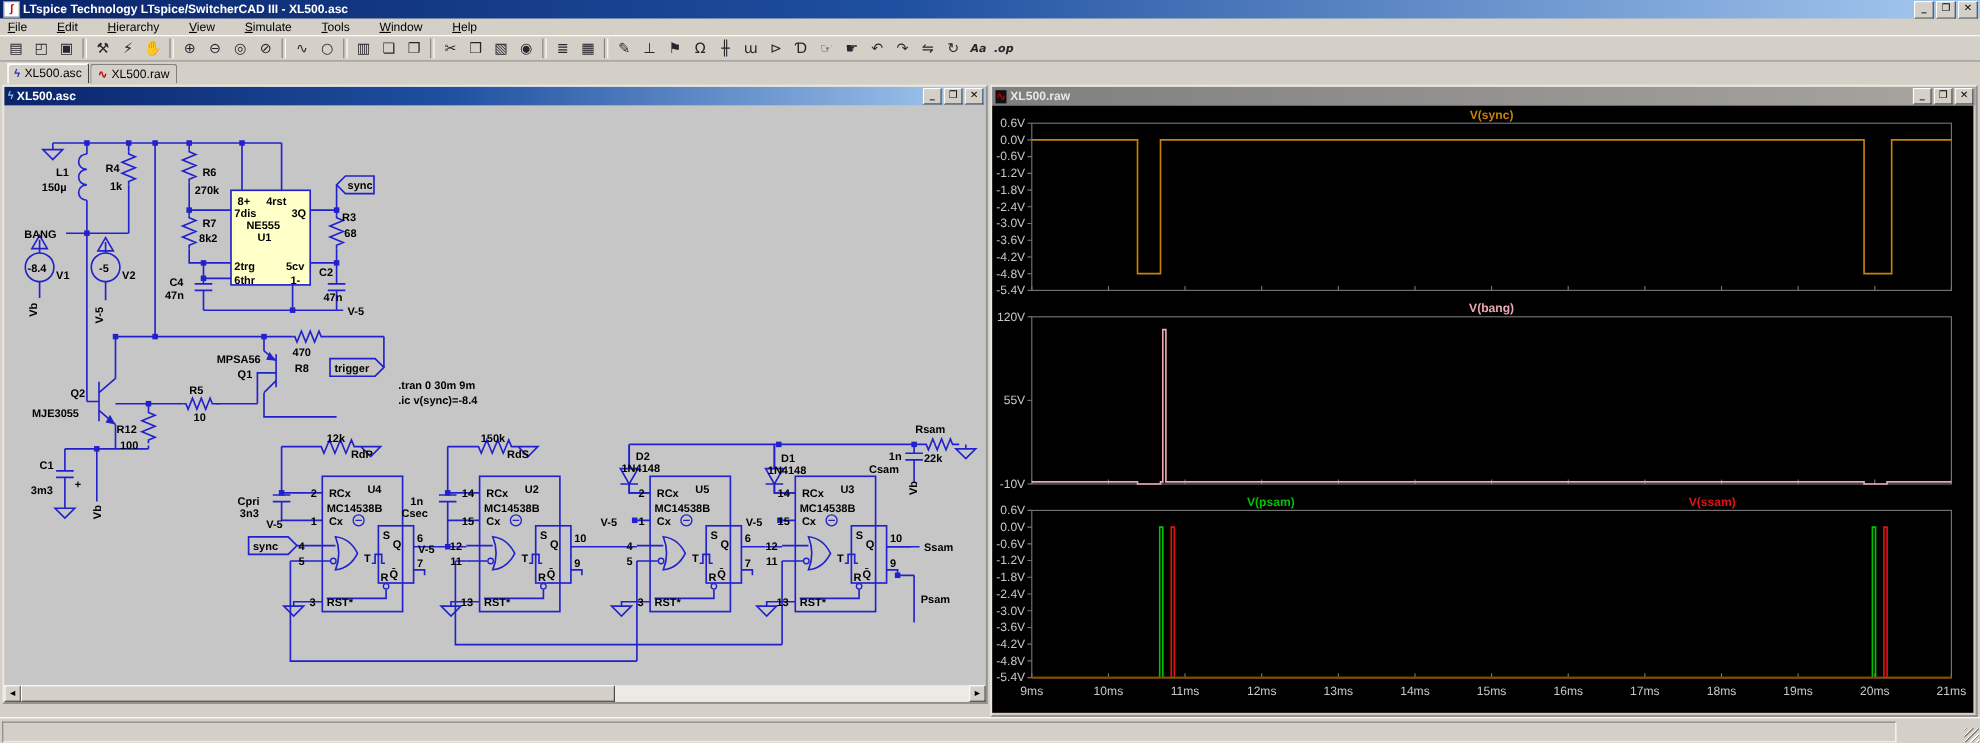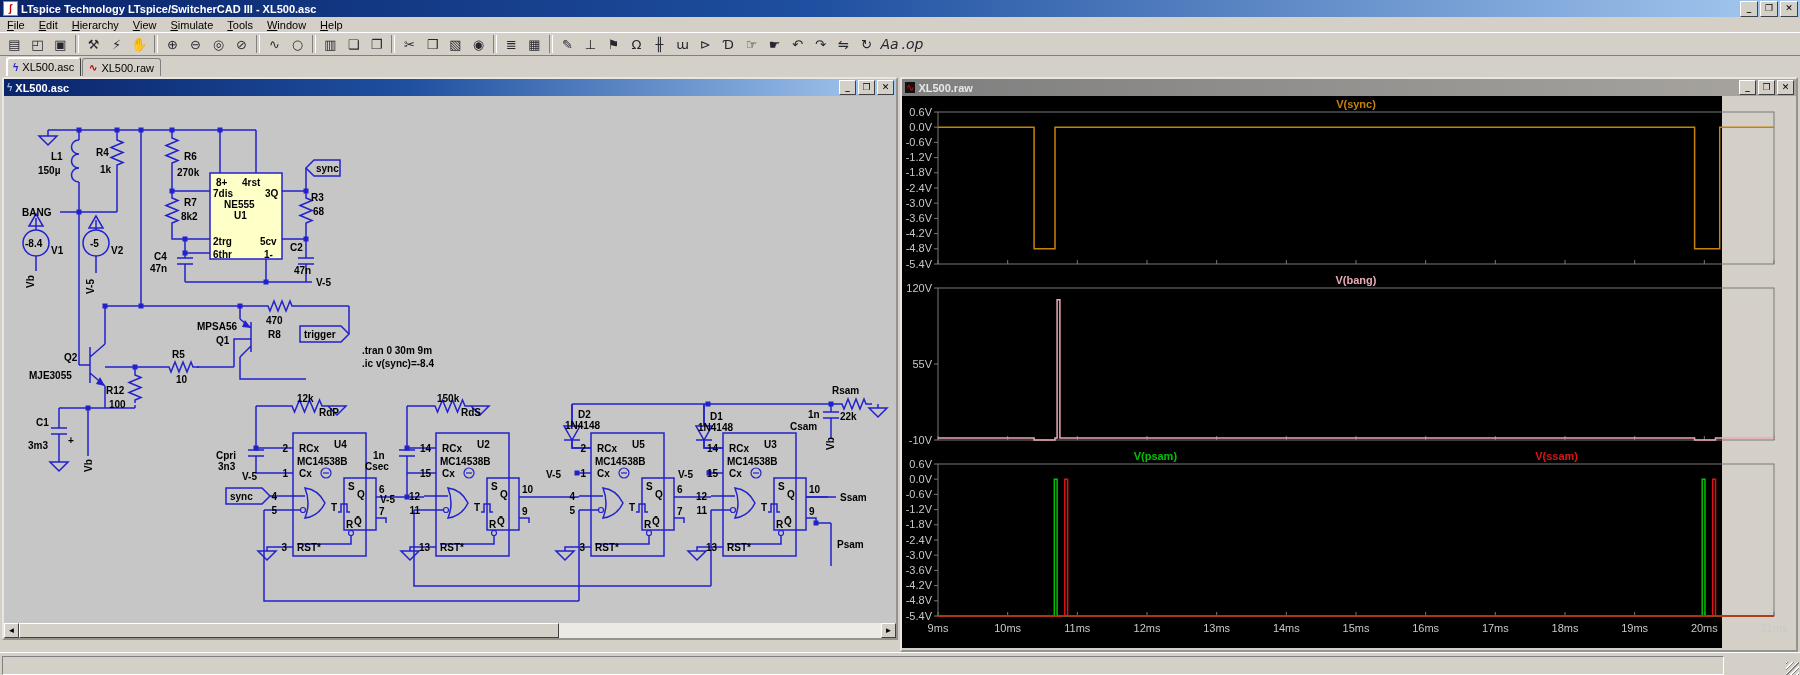--- a/index.html
+++ b/index.html
@@ -11,28 +11,28 @@
     background:linear-gradient(90deg,#0A246A,#1E4FA0 45%,#A6CAF0);color:#fff;
     display:flex;align-items:center;font-size:11px;font-weight:bold;}
   #titlebar .appicon{width:13px;height:13px;margin:0 3px;background:#fff;
     color:#C00000;font-weight:bold;font-size:10px;line-height:13px;text-align:center;
     border:1px solid #888;}
   .winbtns{margin-left:auto;display:flex;gap:2px;padding-right:2px;}
   .wbtn{width:16px;height:14px;background:#D4D0C8;border:1px solid;
     border-color:#fff #404040 #404040 #fff;font-size:9px;line-height:12px;
     text-align:center;color:#000;font-weight:bold;font-family:"DejaVu Sans",sans-serif;}
   #menubar{position:absolute;left:0;top:17px;width:1800px;height:15px;
-    background:#D4D0C8;display:flex;align-items:center;font-size:11px;color:#000;}
+    background:#D4D0C8;display:flex;align-items:center;font-size:11px;color:#000;gap:13px;}
   #menubar .mitem{padding:1px 7px;}
   #toolbar{position:absolute;left:0;top:32px;width:1800px;height:24px;
     background:#D4D0C8;border-top:1px solid #fff;border-bottom:1px solid #808080;
     display:flex;align-items:center;padding-left:3px;box-sizing:border-box;}
   .tbtn{width:23px;height:20px;display:inline-flex;align-items:center;justify-content:center;
     font-size:13px;color:#26262E;font-family:"DejaVu Sans",sans-serif;}
-  .tbtn.txt{font-size:14px;font-weight:normal;font-style:italic;}
+  .tbtn.txt{font-size:10px;font-weight:bold;font-style:italic;}
   .tsep{width:2px;height:18px;border-left:1px solid #808080;border-right:1px solid #fff;margin:0 3px;}
   #tabstrip{position:absolute;left:0;top:56px;width:1800px;height:20px;background:#D4D0C8;}
   .tab{position:absolute;bottom:0;height:17px;background:#D4D0C8;
     border:1px solid #808080;border-bottom:none;border-top-left-radius:3px;border-top-right-radius:3px;
     display:flex;align-items:center;font-size:11px;padding:0 6px;gap:4px;}
   .tab.active{height:18px;border-color:#fff #404040 #D4D0C8 #fff;box-shadow:inset 1px 1px 0 #fff;}
   .tabico{font-size:10px;font-weight:bold;}
   
   .child{position:absolute;background:#D4D0C8;border:2px outset #E8E6E0;box-sizing:border-box;}
   .ctitle{height:17px;display:flex;align-items:center;color:#fff;font-size:11px;
@@ -41,21 +41,21 @@
   .ctitle.inactive{background:linear-gradient(90deg,#7F7F7F,#A8A5A0);color:#E8E8E8;}
   .ctitle .winbtns .wbtn{width:15px;height:13px;}
   #schem-win{left:2px;top:77px;width:896px;height:563px;}
   #schem-canvas{position:absolute;left:0;top:17px;width:892px;height:527px;background:#C6C6C6;}
   #schem-hscroll{position:absolute;left:0;bottom:0;width:892px;height:15px;background:#ECEAE4;
     display:flex;}
   .sbtn{width:15px;height:15px;background:#D4D0C8;border:1px solid;border-color:#fff #404040 #404040 #fff;
     font-size:8px;line-height:13px;text-align:center;color:#000;box-sizing:border-box;}
   #hthumb{width:540px;height:15px;background:#D4D0C8;border:1px solid;border-color:#fff #404040 #404040 #fff;box-sizing:border-box;}
   #wave-win{left:900px;top:77px;width:898px;height:575px;}
-  #wave-client{position:absolute;left:0;top:17px;width:820px;height:552px;background:#000;}
+  #wave-client{position:absolute;left:0;top:17px;width:892px;height:552px;background:#000;}
   #statusbar{position:absolute;left:0;top:652px;width:1800px;height:23px;background:#D4D0C8;
     border-top:1px solid #fff;}
   #statusbar .panel{position:absolute;left:2px;top:3px;width:1720px;height:17px;
     border:1px solid;border-color:#808080 #fff #fff #808080;}
   #statusbar .grip{position:absolute;right:1px;bottom:1px;width:13px;height:13px;
     background:repeating-linear-gradient(135deg,#fff 0 1px,#808080 1px 2px,#D4D0C8 2px 4px);}
   svg text{font-family:"Liberation Sans",sans-serif;}
   .schtxt{font-size:10px;font-weight:bold;fill:#000;}
 </style>
 </head>

